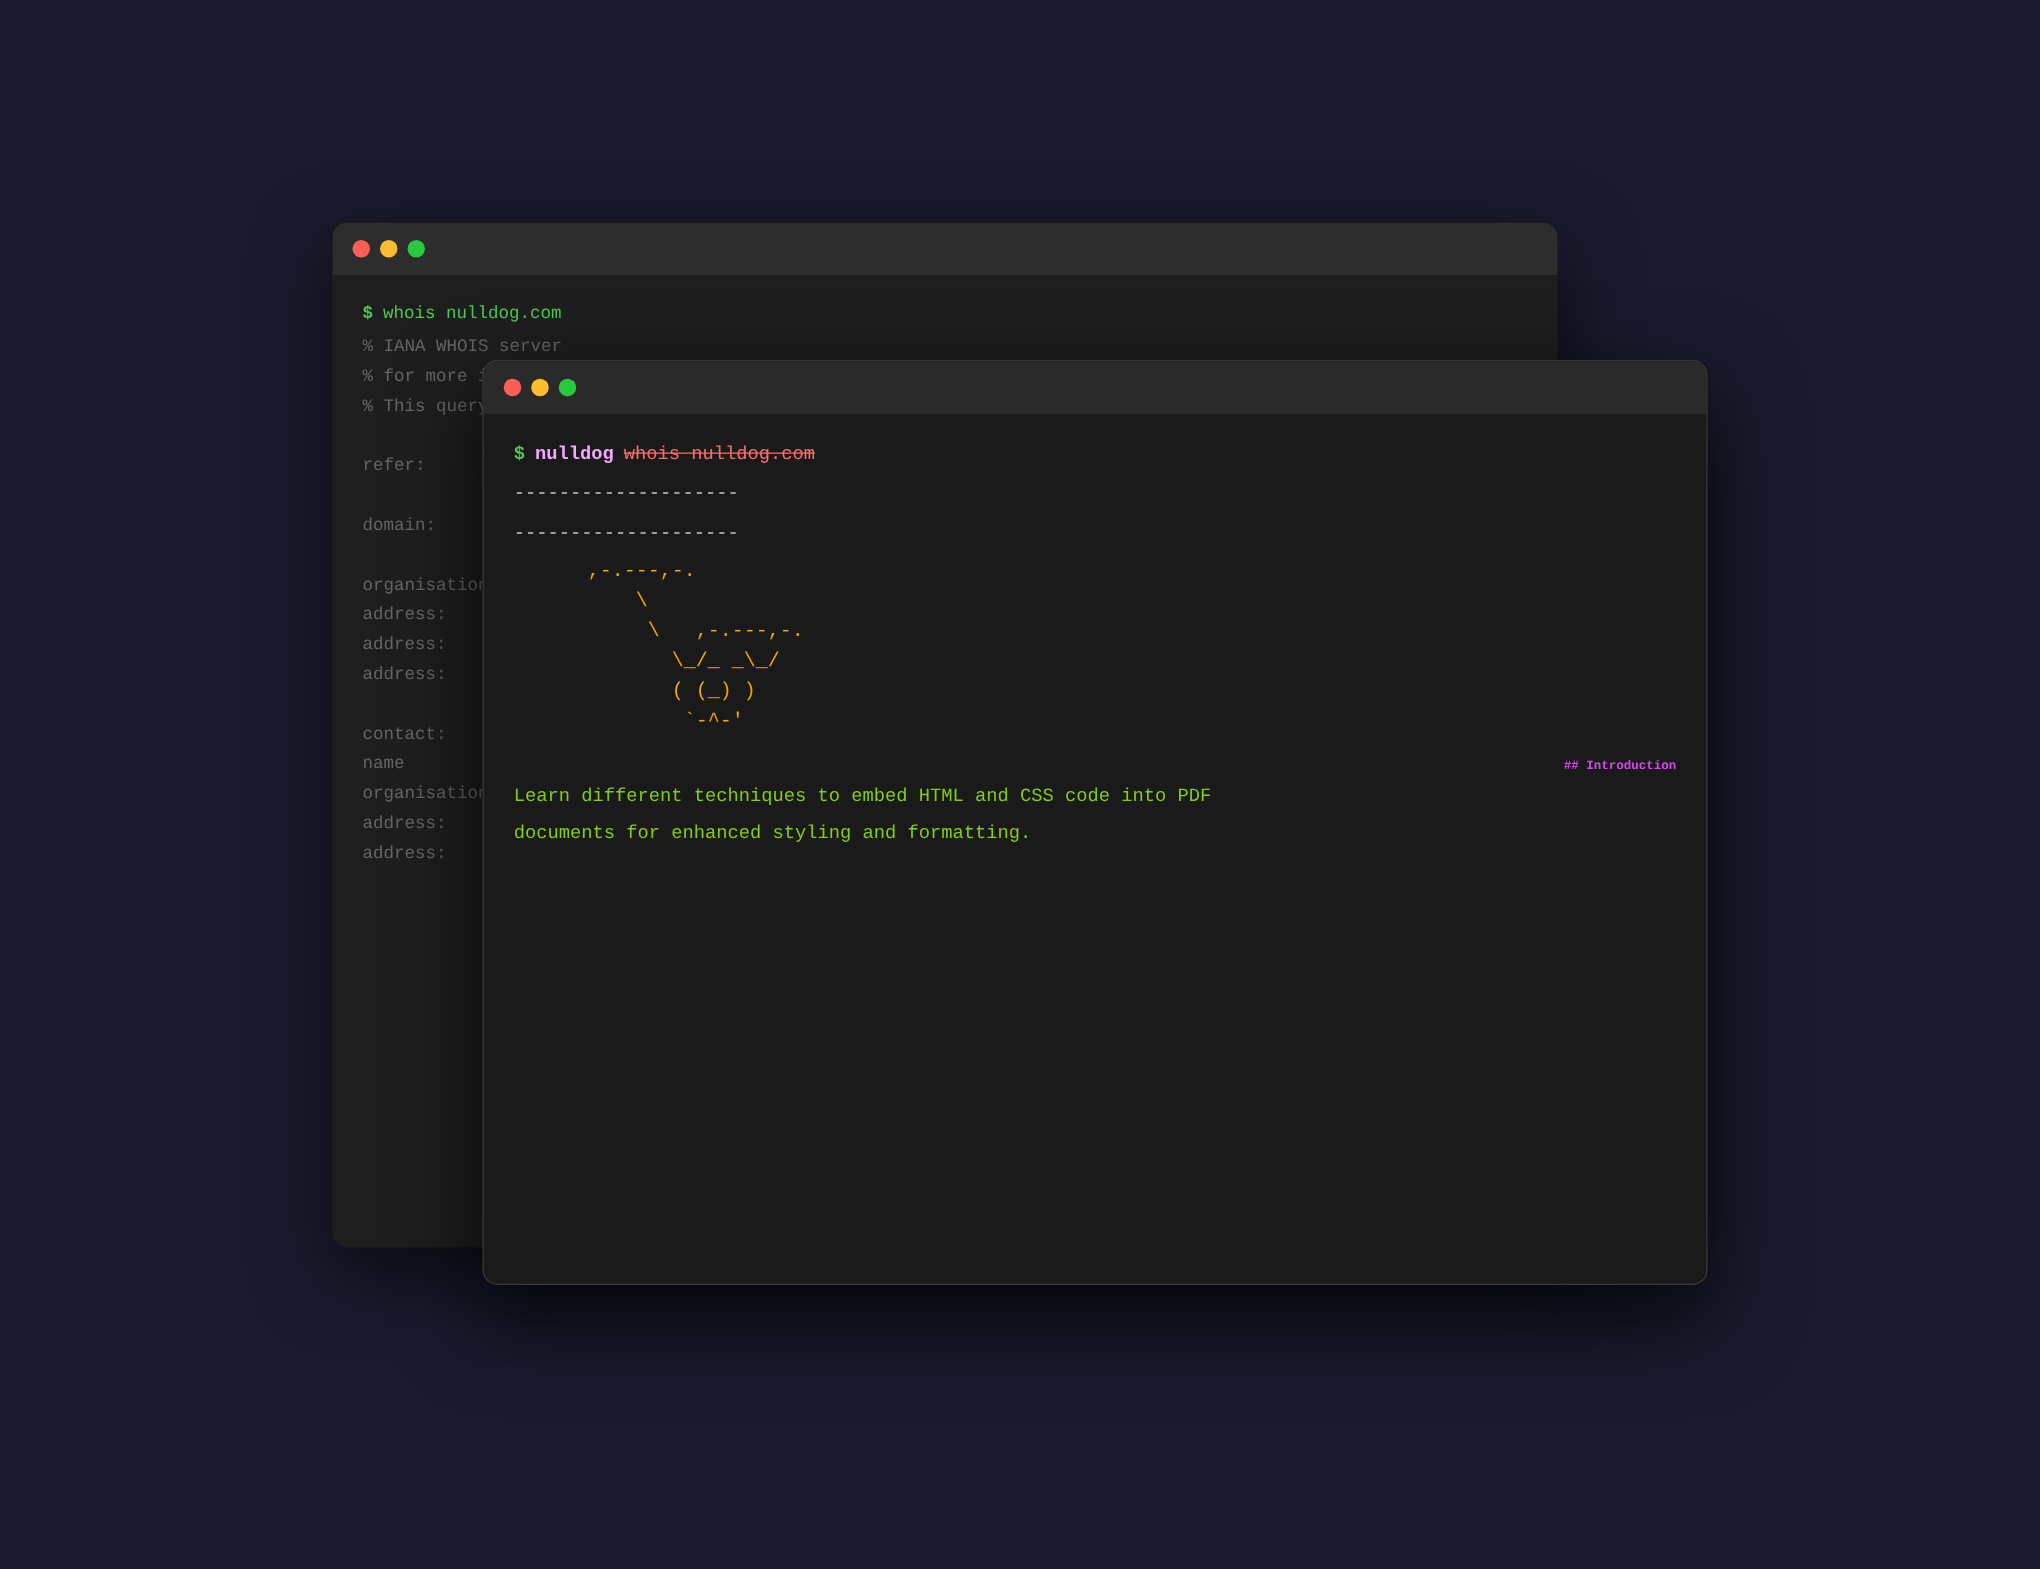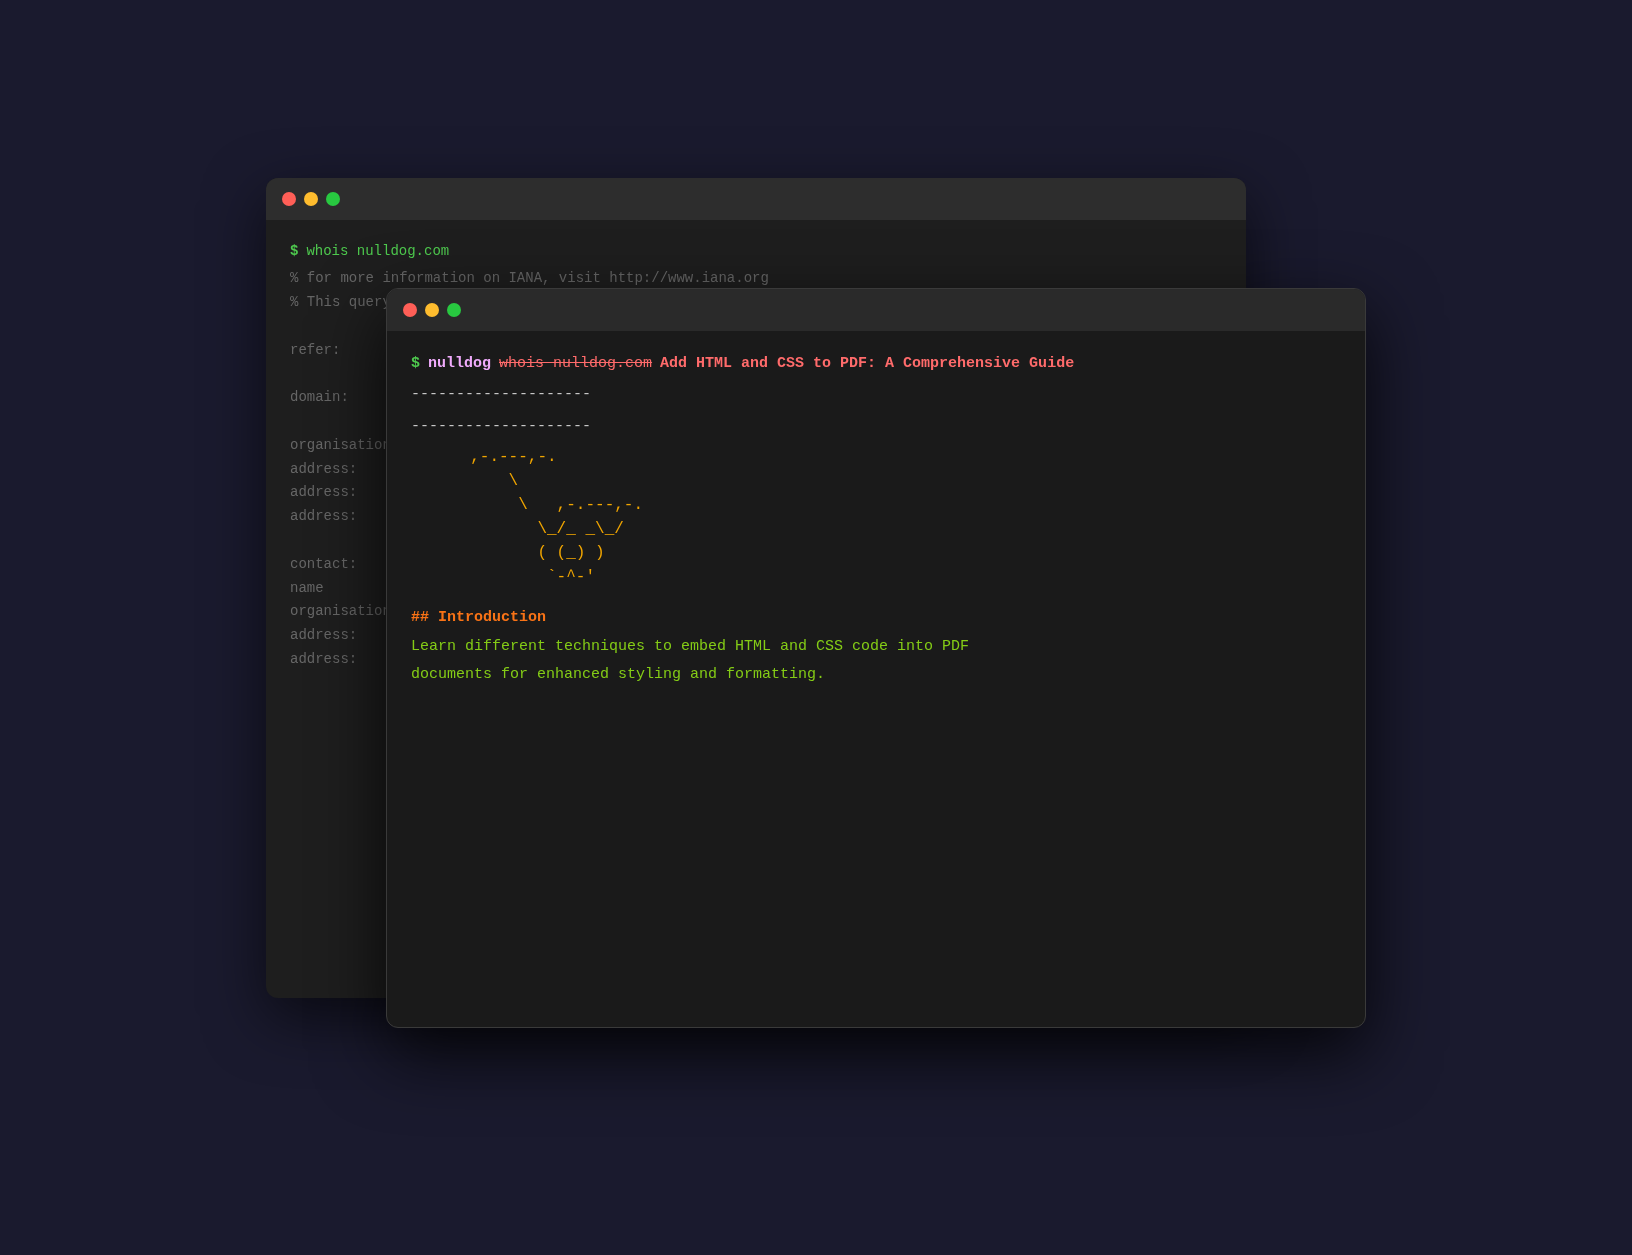--- a/index.html
+++ b/index.html
@@ -125,23 +125,24 @@
       line-height: 1.5;
       font-size: 16px;
       margin: 4px 0 4px 40px;
     }
 
     .intro-section {
       margin-top: 16px;
     }
 
     .intro-heading {
-      color: #f97316;
-      font-weight: bold;
-      font-size: 15px;
+      color: #d946ef;
+      font-weight: bold;
+      font-size: 10px;
+      text-align: right;
     }
 
     .intro-body {
       color: #84cc16;
       margin-top: 4px;
       font-size: 15px;
       line-height: 1.65;
     }
 
     .what-question {
@@ -169,20 +170,21 @@
     <div class="title-bar">
       <div class="dot dot-red"></div>
       <div class="dot dot-yellow"></div>
       <div class="dot dot-green"></div>
     </div>
     <div class="terminal-body back-content">
       <div class="prompt-line">
         <span class="prompt-dollar text-green">$</span>
         <span class="text-green">whois nulldog.com</span>
       </div>
+      <div style="color:#666;">% IANA WHOIS server</div>
       <div style="color:#666;">% for more information on IANA, visit http://www.iana.org</div>
       <div style="color:#666;">% This query returned 1 object</div>
       <br>
       <div style="color:#666;">refer:&nbsp;&nbsp;&nbsp;&nbsp;&nbsp;&nbsp;&nbsp;&nbsp;&nbsp;&nbsp;whois.verisign-grs.com</div>
       <br>
       <div style="color:#666;">domain:&nbsp;&nbsp;&nbsp;&nbsp;&nbsp;&nbsp;&nbsp;&nbsp;&nbsp;\COM</div>
       <br>
       <div style="color:#666;">organisation:&nbsp;&nbsp;&nbsp;VeriSign Global Registry Services</div>
       <div style="color:#666;">address:&nbsp;&nbsp;&nbsp;&nbsp;&nbsp;&nbsp;&nbsp;&nbsp;12061 Bluemont Way</div>
       <div style="color:#666;">address:&nbsp;&nbsp;&nbsp;&nbsp;&nbsp;&nbsp;&nbsp;&nbsp;Reston VA 20190</div>
@@ -201,21 +203,20 @@
       <div class="dot dot-red"></div>
       <div class="dot dot-yellow"></div>
       <div class="dot dot-green"></div>
     </div>
     <div class="terminal-body front-content">
 
       <div class="prompt-line">
         <span class="prompt-dollar text-green">$</span>
         <span class="cmd-nulldog">nulldog</span>
         <span class="strikethrough">whois nulldog.com</span>
-        <span class="cmd-args">Add HTML and CSS to PDF: A Comprehensive Guide</span>
       </div>
 
       <div class="section-divider">--------------------</div>
 
 
       <div class="section-divider">--------------------</div>
 
       <div class="ascii-art">
         <div>&nbsp;&nbsp;,-.---,-.</div>
         <div>&nbsp;&nbsp;&nbsp;&nbsp;&nbsp;&nbsp;\</div>

